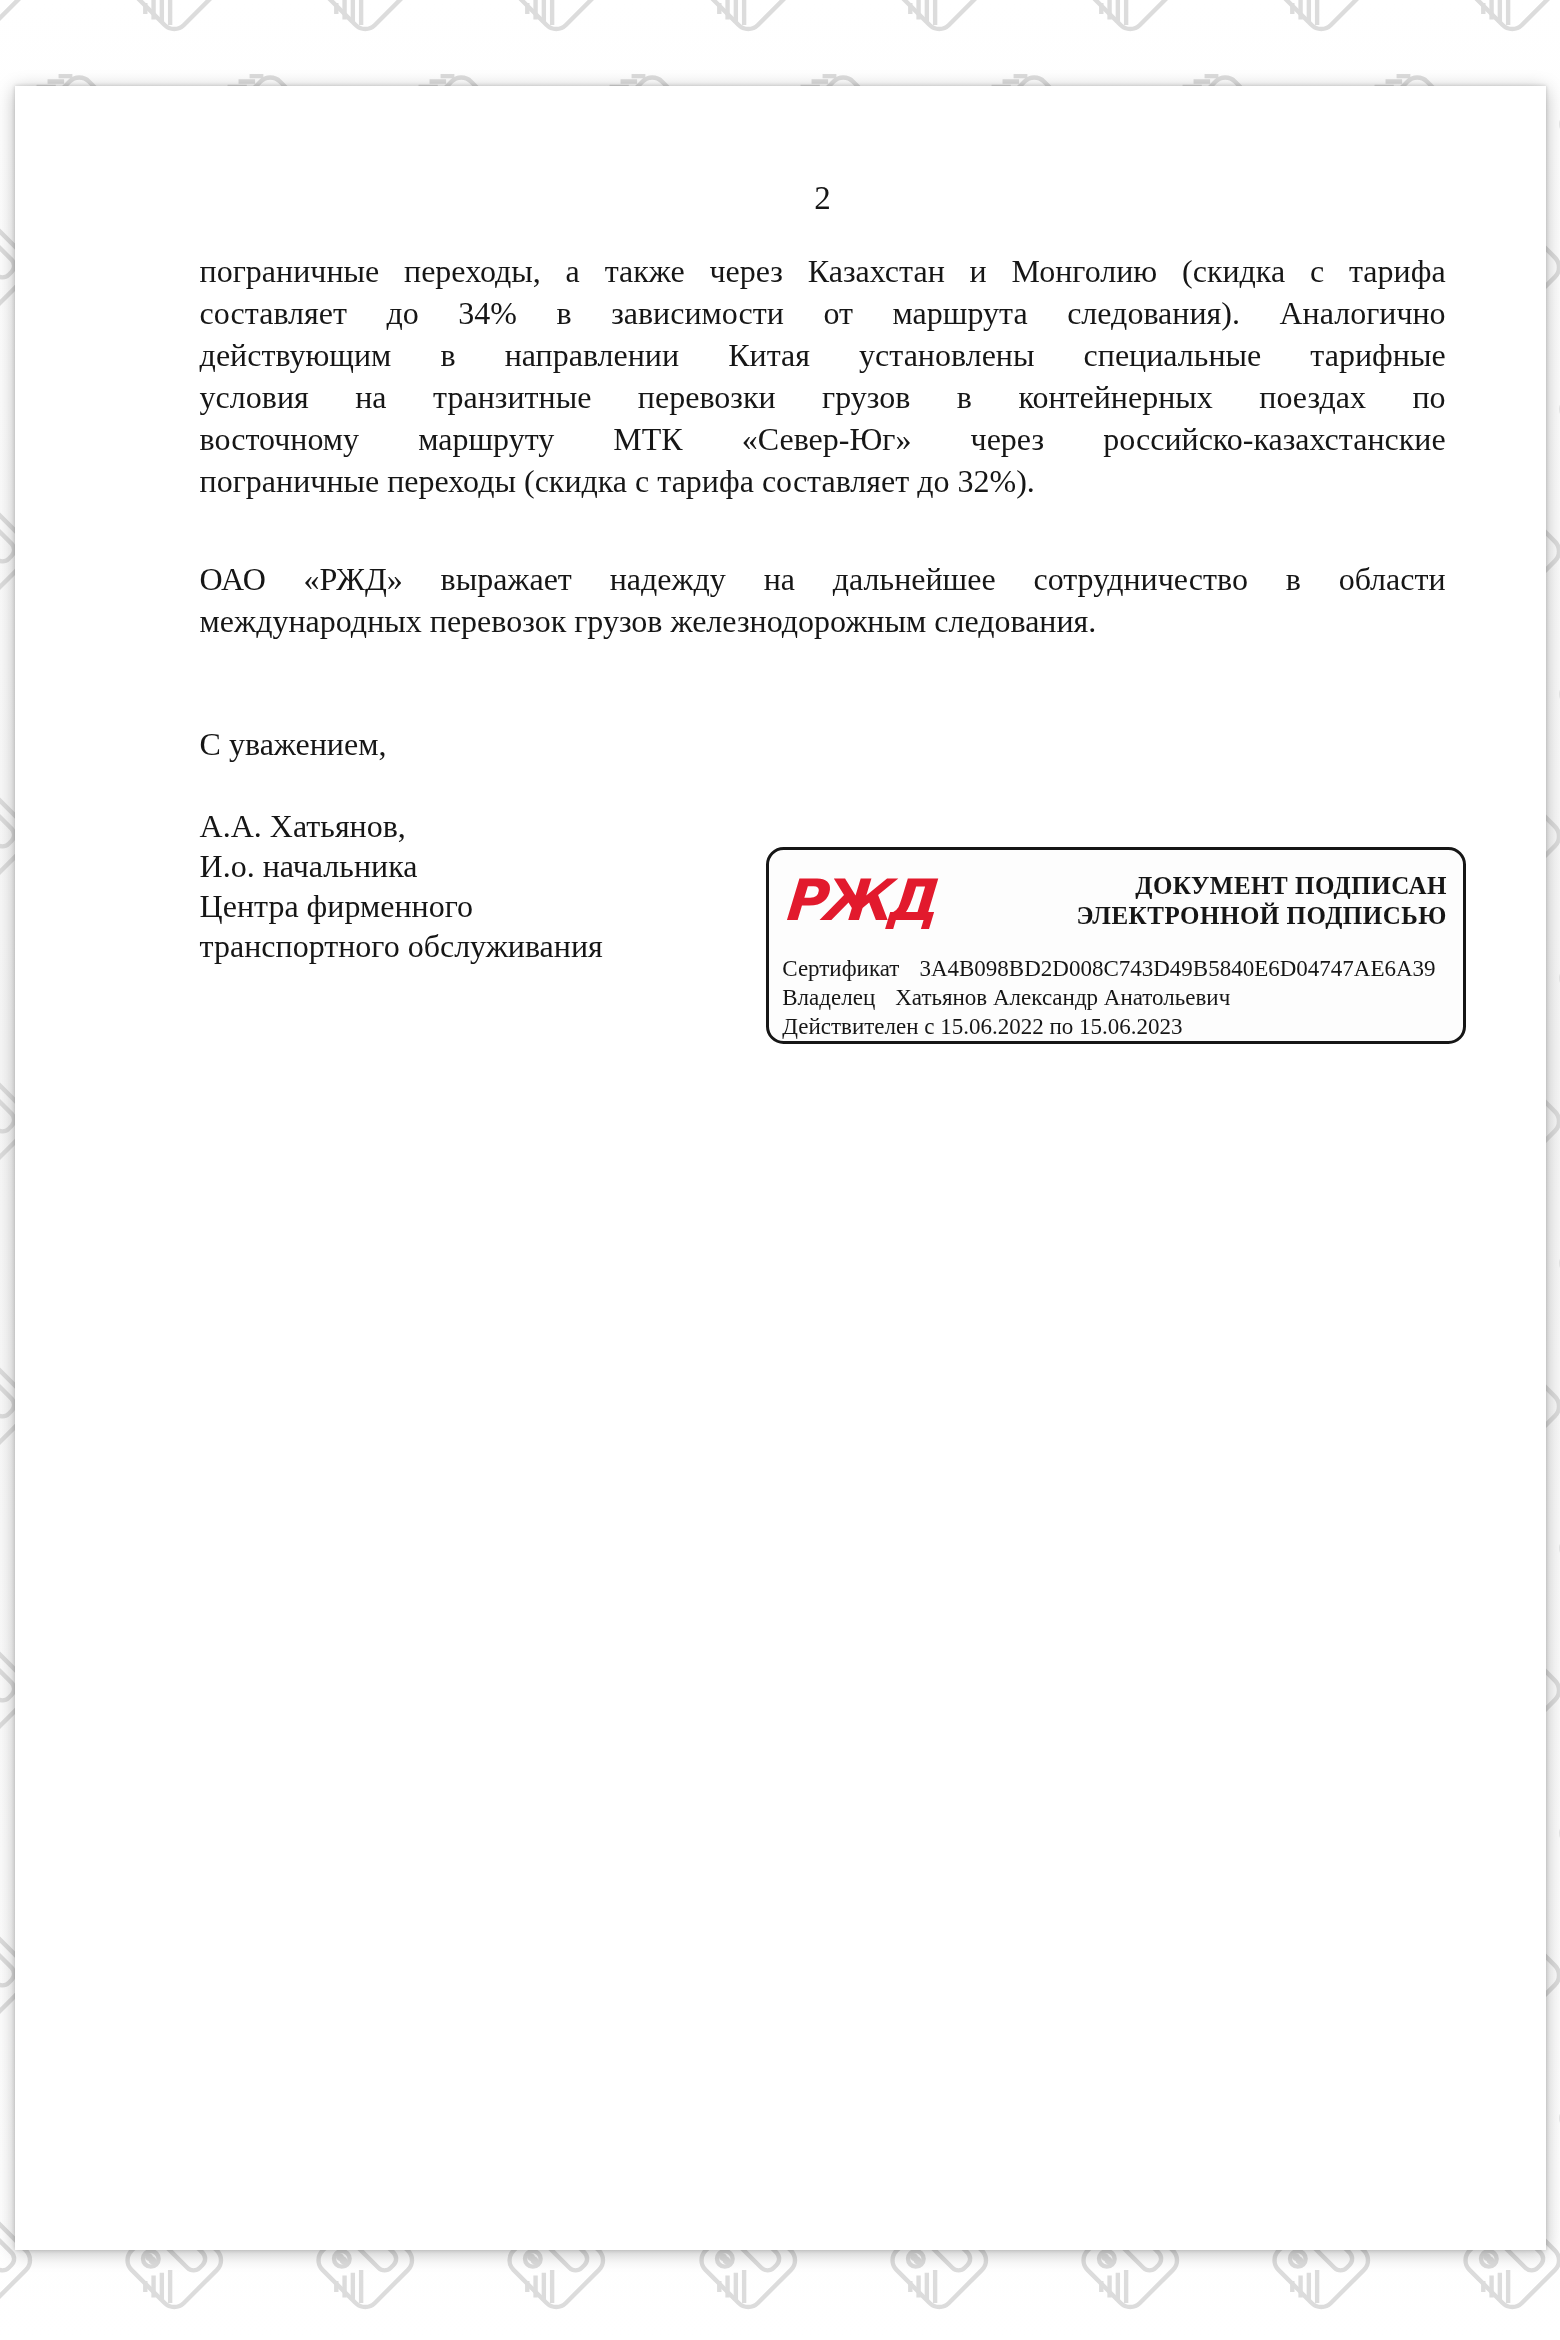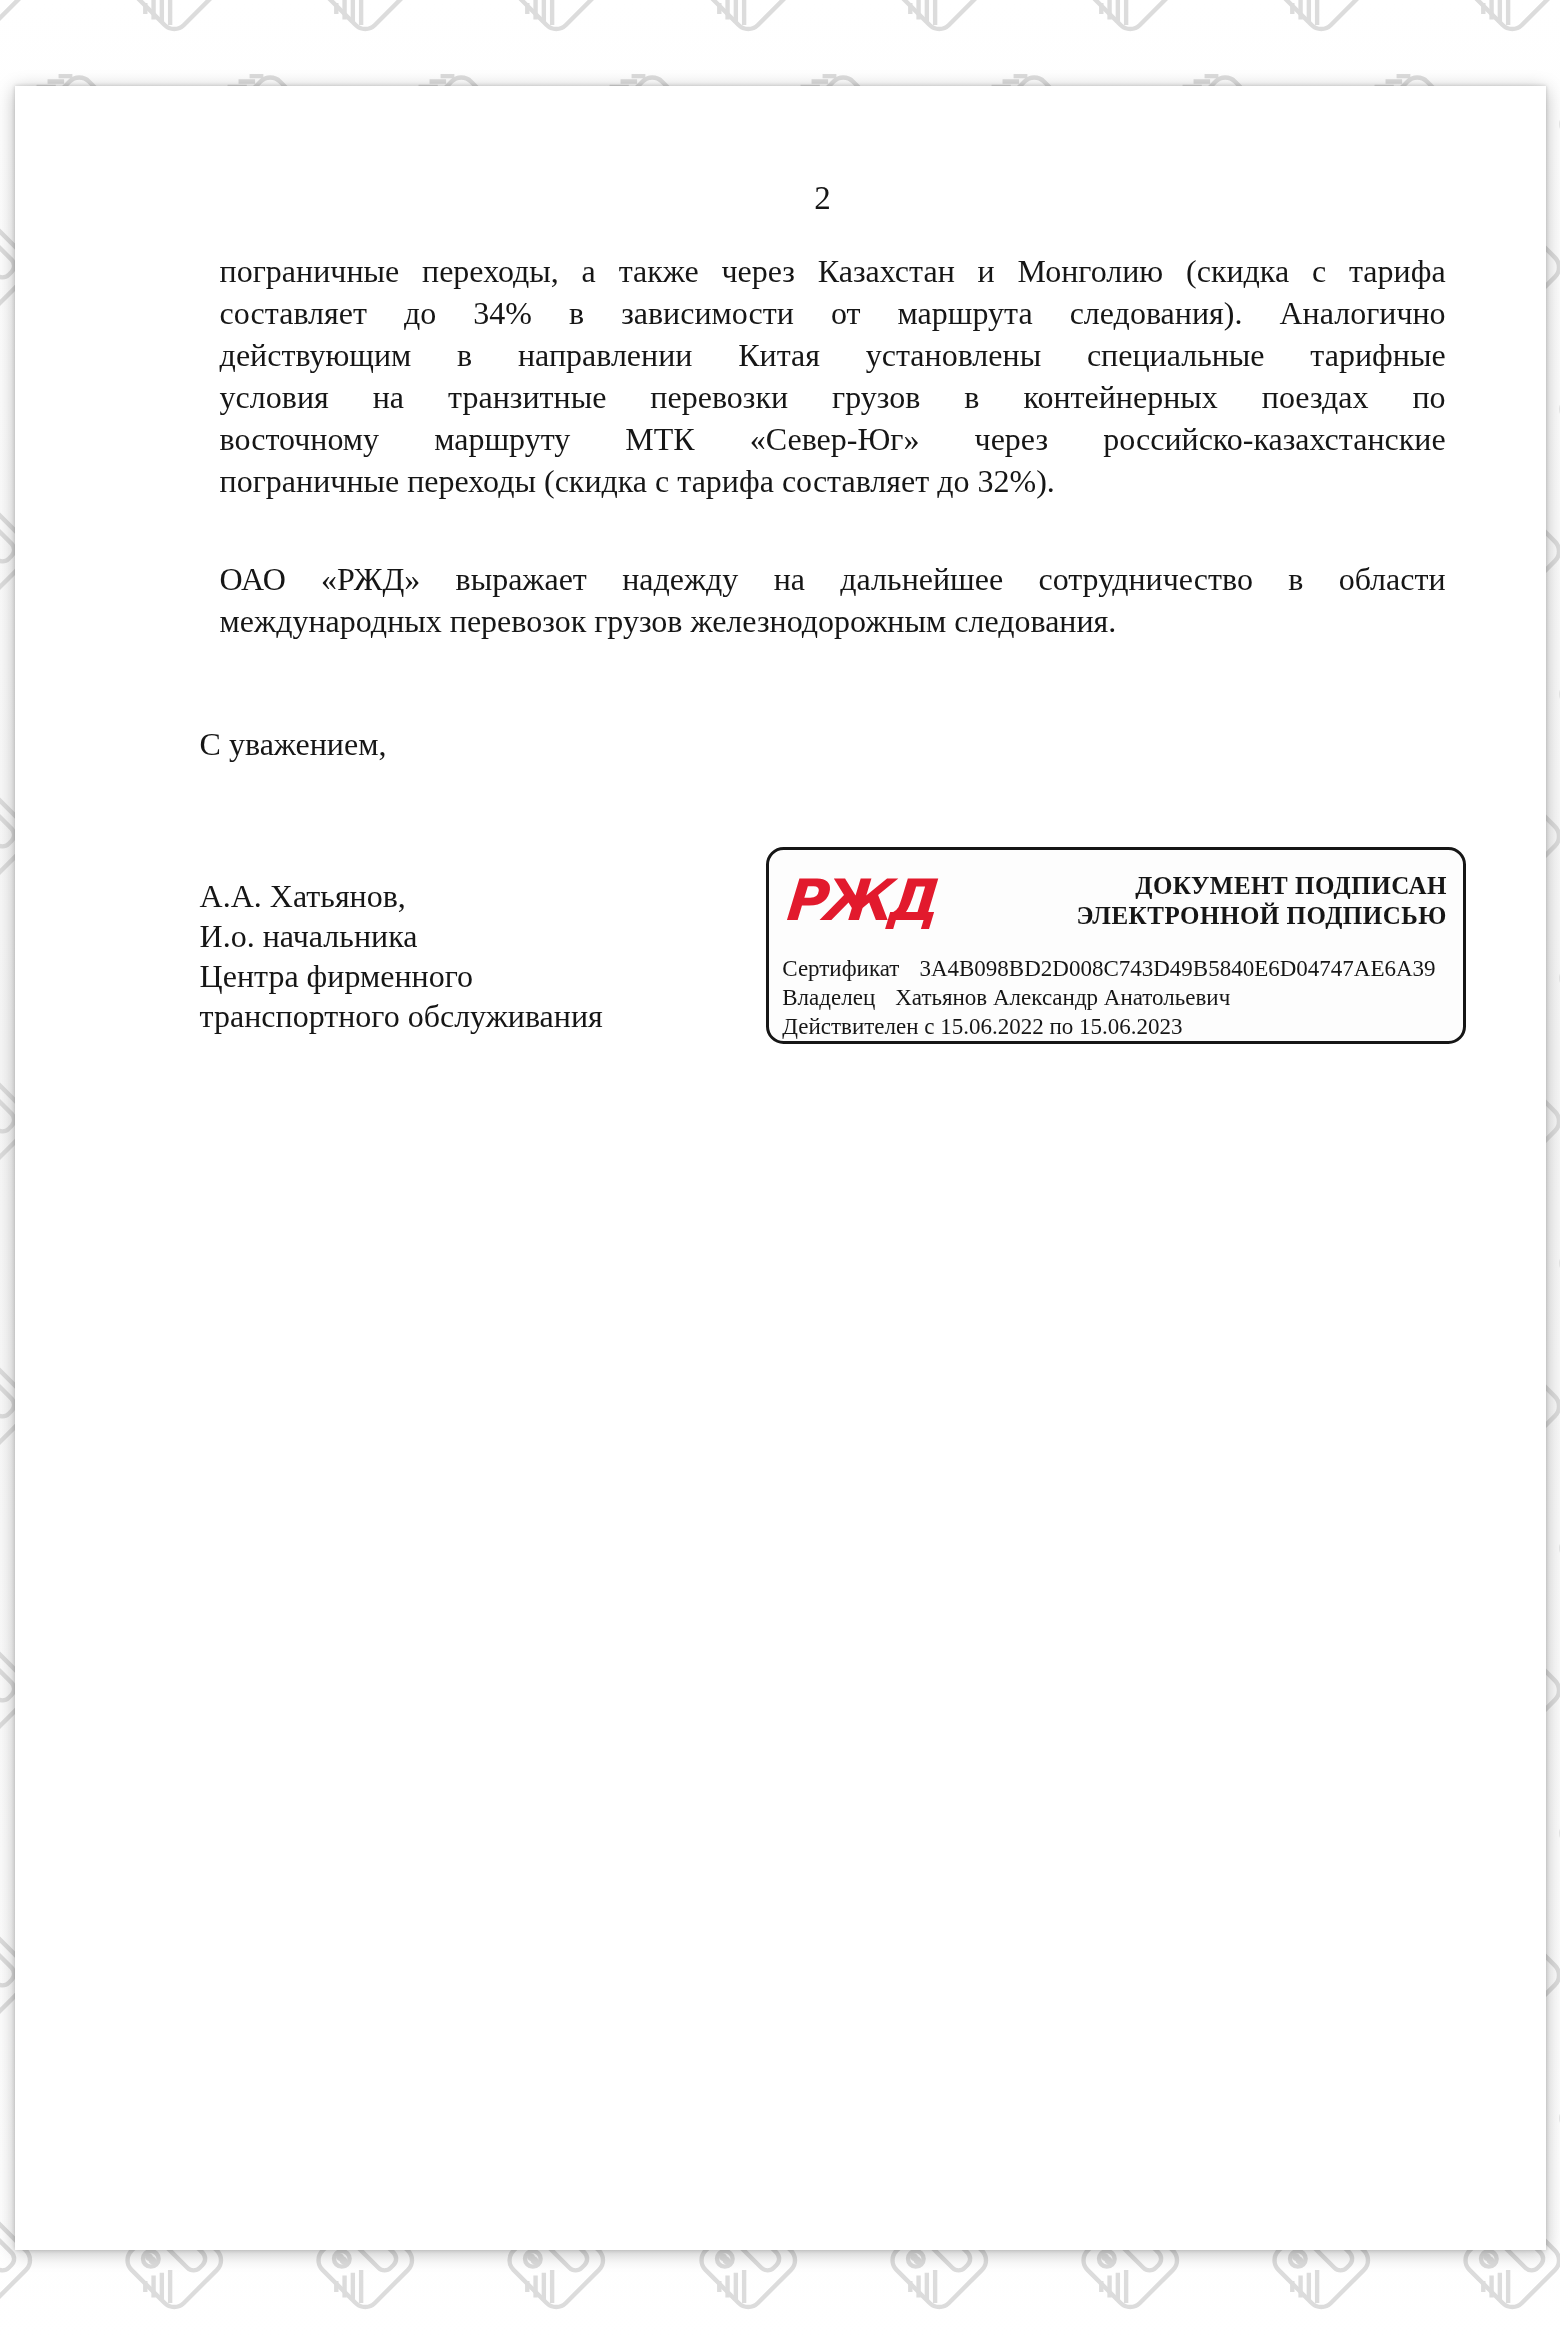--- a/index.html
+++ b/index.html
@@ -26,29 +26,29 @@
     box-shadow:0 2.9px 17.6px rgba(0,0,0,0.28), 0 0 3.9px rgba(0,0,0,0.18);
     z-index:1;
   }
 
   .page-number {
     position:absolute; left:185px; top:94px; width:1246px;
     text-align:center; font-size:33px;
   }
 
   .para { position:absolute; left:185px; width:1246px; font-size:32px; line-height:42px; }
-  .para .line { text-align:justify; text-align-last:justify; white-space:normal;margin-left:20px; }
+  .para .line { text-align:justify; text-align-last:justify; white-space:normal; }
   .para .line.last { text-align-last:left; }
 
   .para1 { top:164px; }
   .para2 { top:472px; }
 
   .closing { position:absolute; left:185px; top:640px; font-size:32px; }
 
-  .signature { position:absolute; left:185px; top:790px; font-size:32px; line-height:40px; }
+  .signature { position:absolute; left:185px; top:720px; font-size:32px; line-height:40px; }
 
   
   .stamp {
     position:absolute; left:751px; top:761px;
     width:700px; height:197px;
     border:3.9px solid #161616; border-radius:17.6px;
     background:#fdfdfd;
     padding:7.8px 15.6px 7.8px 13.7px;
   }
   .stamp-head { display:flex; align-items:center; height:86px; }

